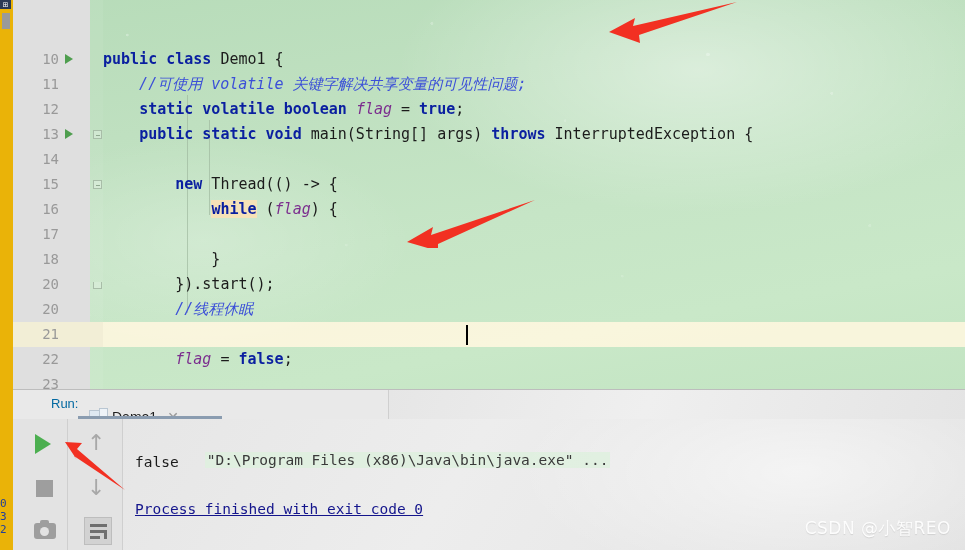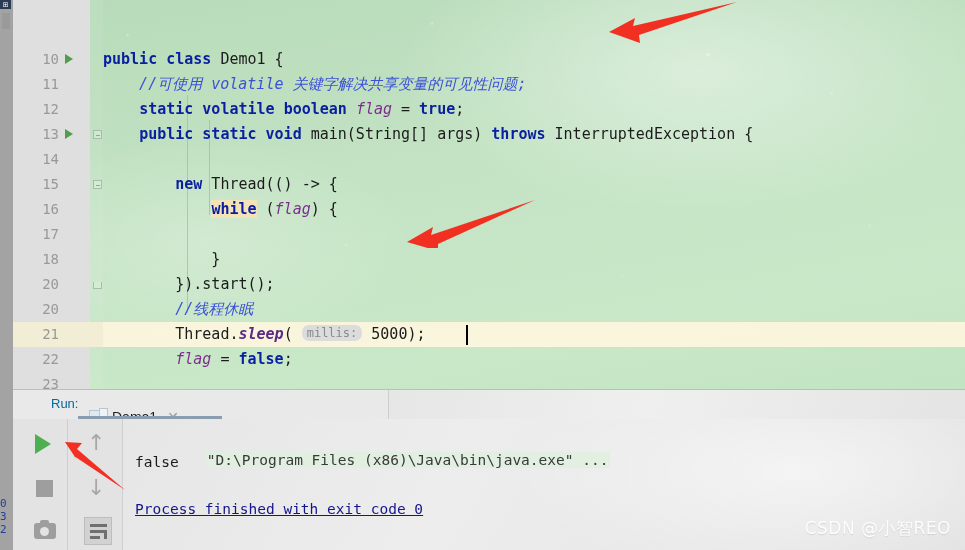--- a/index.html
+++ b/index.html
@@ -12,21 +12,21 @@
   #app {
     position: relative;
     width: 965px; height: 550px;
     overflow: hidden;
   }
 
   
   .tool-strip {
     position: absolute; left: 0; top: 0;
     width: 13px; height: 550px;
-    background: #a3a3a3;
+    background: #eab308;
     border-right: 1px solid #b5b5b5;
   }
   .tool-strip-top-glyph {
     position: absolute; left: 0px; top: 0px;
     width: 11px; height: 9px;
     background: #2b3a55;
     font-size: 7px; color: #fff; line-height: 9px; text-align: center;
     overflow: hidden;
   }
   .tool-strip-chip {
@@ -416,21 +416,20 @@
           <div class="code"><span class="plain">        }).start();</span></div>
         </div>
         <div class="line" style="top: 250px;">
           <div class="ln">20</div>
           <div class="code"><span class="cm">        //线程休眠</span></div>
         </div>
         <div class="line" style="top: 275px;">
           <div class="caret-line"></div>
           <div class="caret-line-gutter"></div>
           <div class="ln">21</div>
-          <div class="code"><span class="plain">        Thread.</span><span class="stat">sleep</span><span class="plain">( </span><span class="param-hint">millis:</span><span class="plain"> </span><span class="num">5000</span><span class="plain">);</span></div>
           <div class="caret" style="left: 453px;"></div>
         </div>
         <div class="line" style="top: 300px;">
           <div class="ln">22</div>
           <div class="code"><span class="plain">        </span><span class="fld">flag</span><span class="plain"> = </span><span class="kw">false</span><span class="plain">;</span></div>
         </div>
         <div class="line" style="top: 325px;">
           <div class="ln">23</div>
           <div class="code"></div>
         </div>

